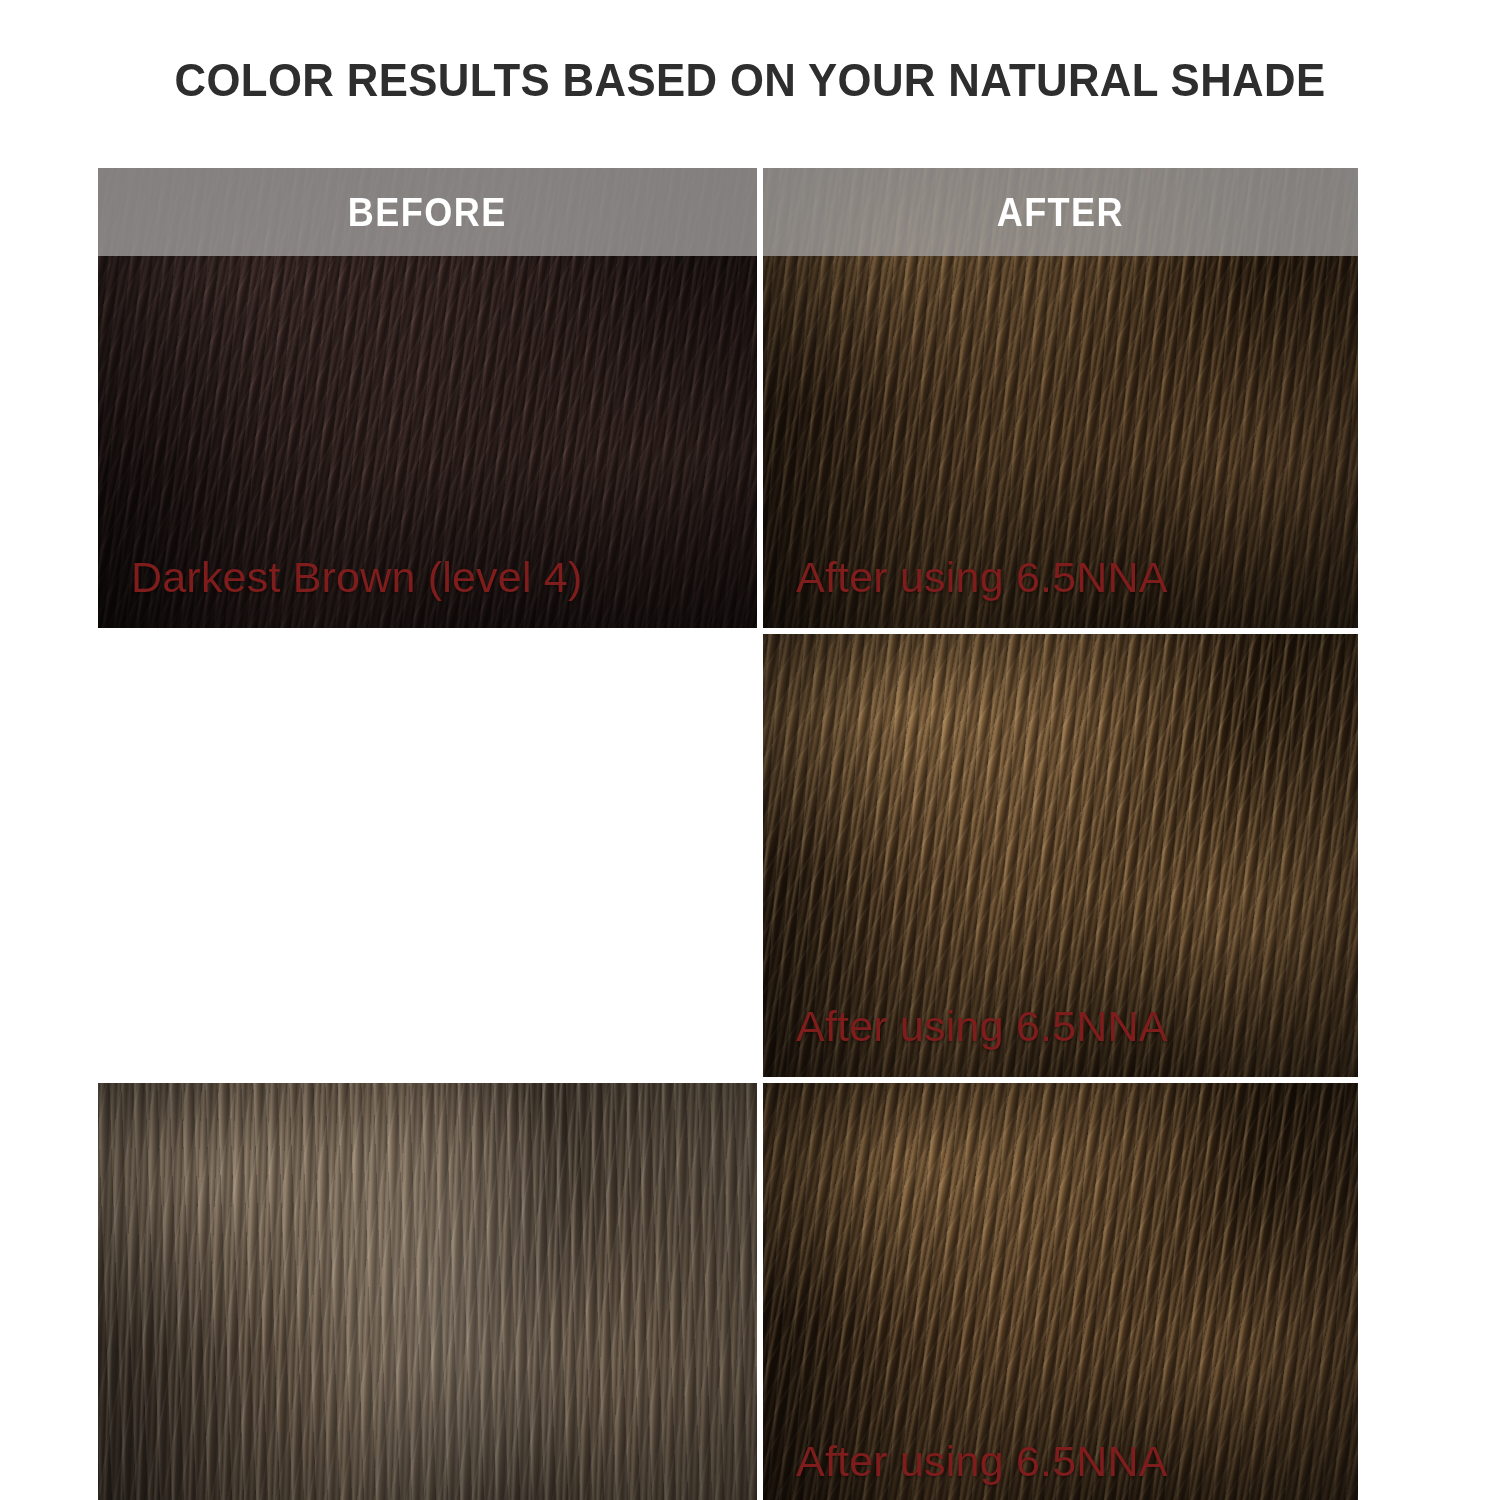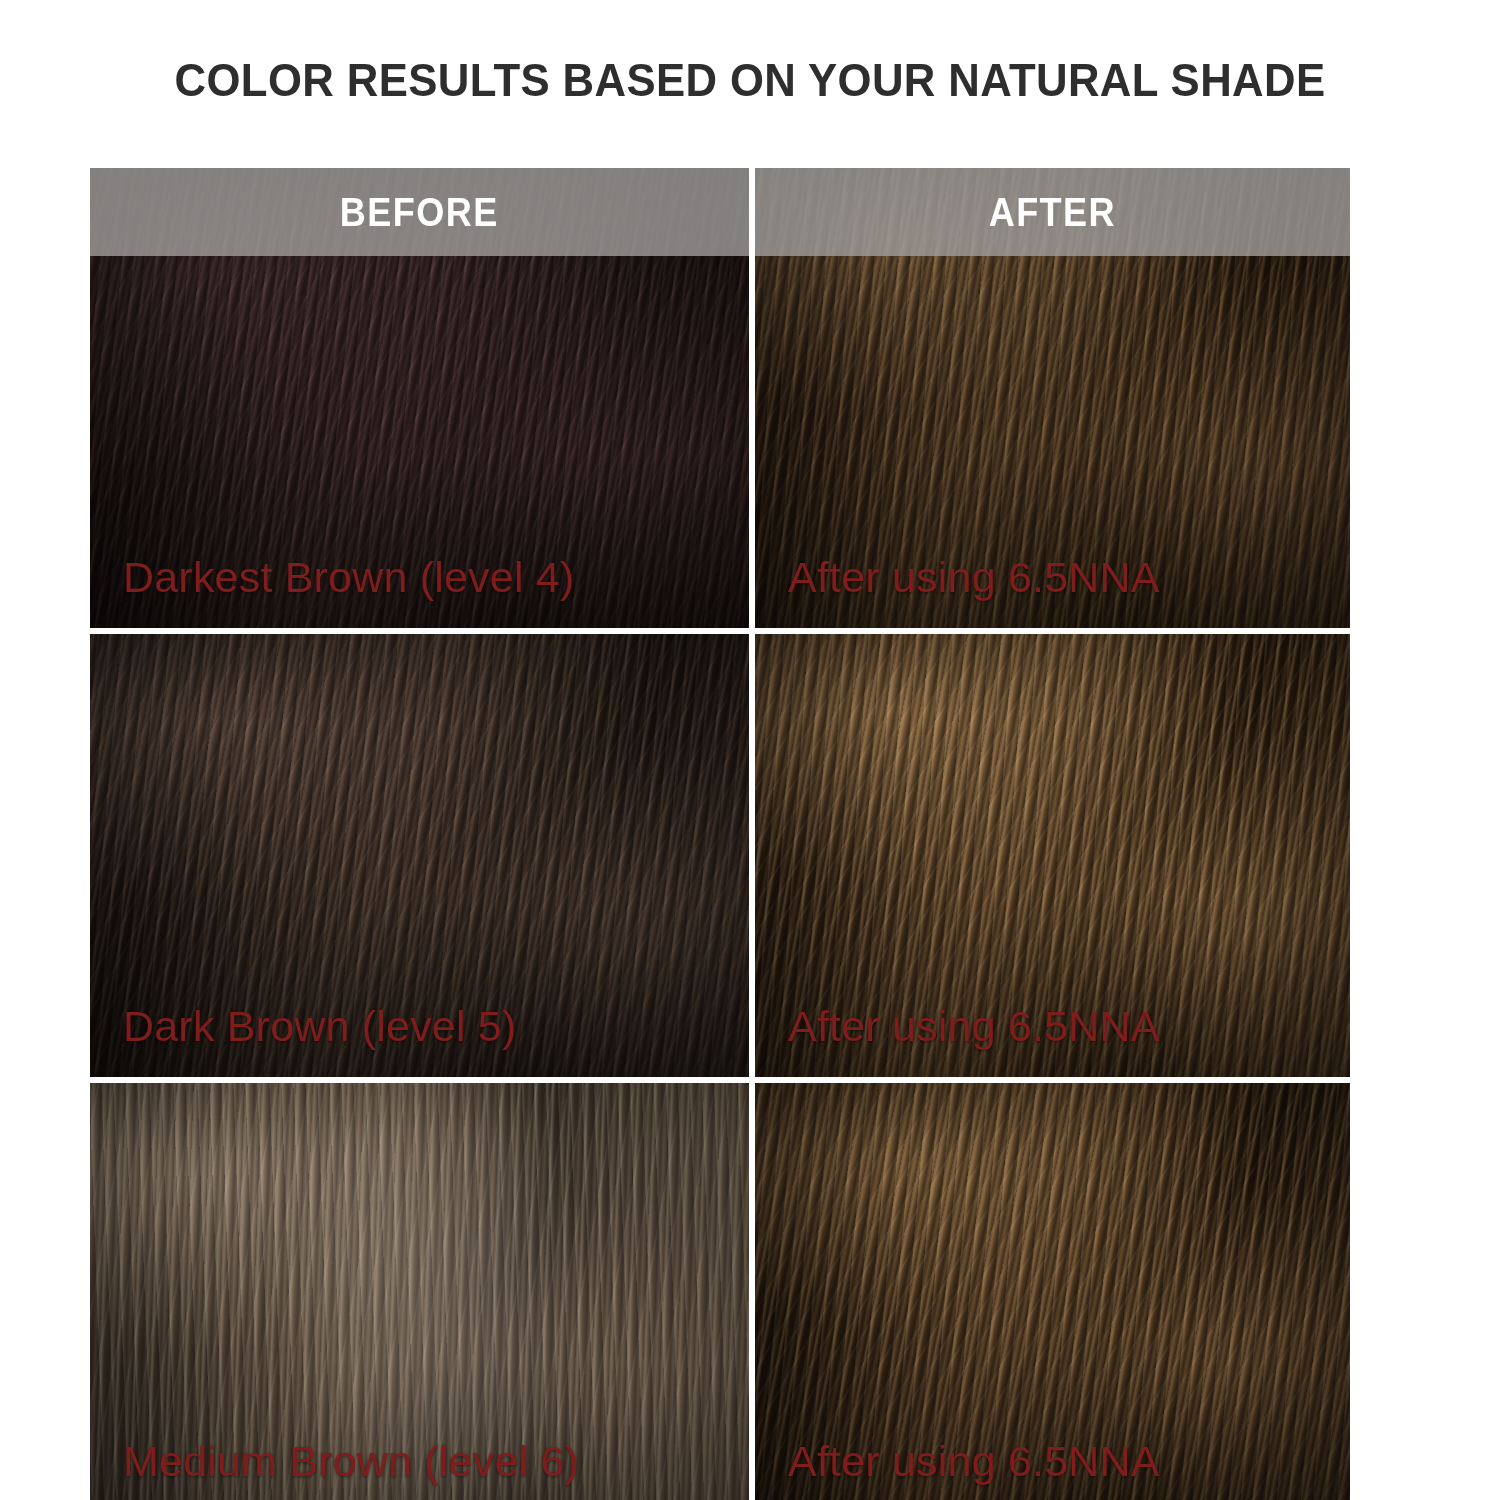--- a/index.html
+++ b/index.html
@@ -45,21 +45,21 @@
     position: absolute;
     left: 86px;
     top: 168px;
     width: 1328px;
     height: 1332px;
     background: #ffffff;
   }
 
   .row {
     position: absolute;
-    left: 4px;
+    left: 12px;
     width: 1328px;
     display: block;
   }
   .row-0 { top: 0px;    height: 460px; }
   .row-1 { top: 466px;  height: 443px; }
   .row-2 { top: 915px;  height: 417px; }
 
   .cell {
     position: absolute;
     top: 0;
@@ -347,49 +347,40 @@
         <div class="header-band">
           <span class="band-label">AFTER</span>
         </div>
         <div class="caption">After using 6.5NNA</div>
       </div>
 
     </div>
 
     <div class="row row-1">
 
-      <div class="cell cell-before">
-        <div class="hair h-b2">
-          <div class="base"></div>
-          <div class="strands"></div>
-          <div class="shade"></div>
-        </div>
-        <div class="caption">Dark Brown (level 5)</div>
-      </div>
 
       <div class="cell cell-after">
         <div class="hair h-a2">
           <div class="base"></div>
           <div class="strands"></div>
           <div class="shade"></div>
         </div>
         <div class="caption">After using 6.5NNA</div>
       </div>
 
     </div>
 
     <div class="row row-2">
 
       <div class="cell cell-before">
         <div class="hair h-b3">
           <div class="base"></div>
           <div class="strands"></div>
           <div class="shade"></div>
         </div>
-        <div class="caption">Medium Brown (level 6)</div>
       </div>
 
       <div class="cell cell-after">
         <div class="hair h-a3">
           <div class="base"></div>
           <div class="strands"></div>
           <div class="shade"></div>
         </div>
         <div class="caption">After using 6.5NNA</div>
       </div>

